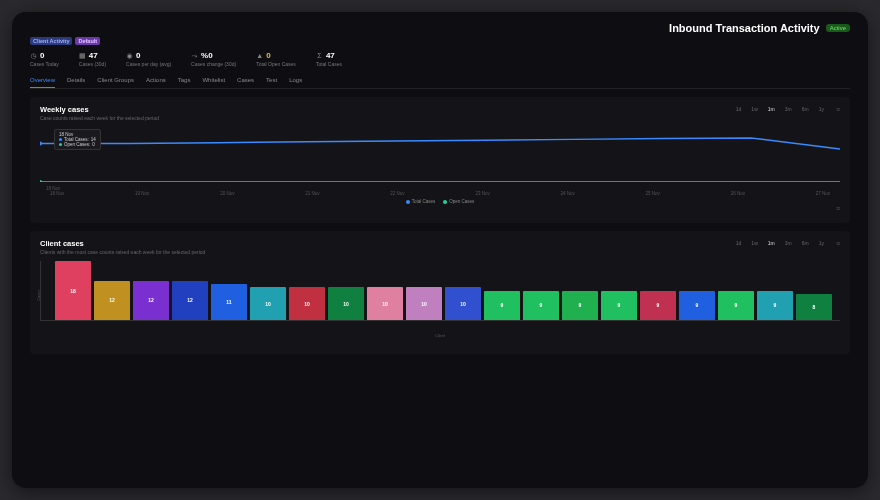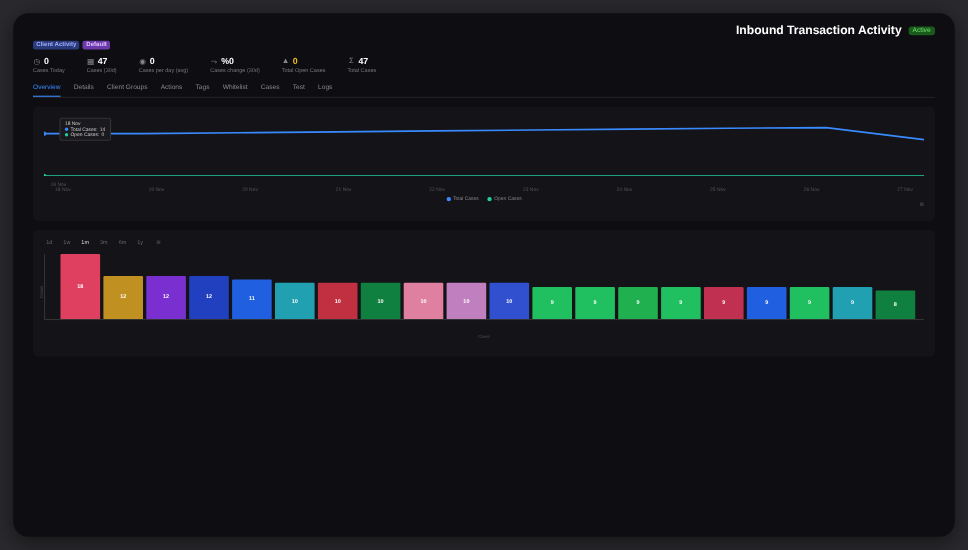--- a/index.html
+++ b/index.html
@@ -129,20 +129,35 @@
       <span class="tab">Client Groups</span>
       <span class="tab">Actions</span>
       <span class="tab">Tags</span>
       <span class="tab">Whitelist</span>
       <span class="tab">Cases</span>
       <span class="tab">Test</span>
       <span class="tab">Logs</span>
     </div>
 
   <div class="card">
+    <div class="card-header">
+      <div>
+        <div class="card-title">Weekly cases</div>
+        <div class="card-sub">Case counts raised each week for the selected period</div>
+      </div>
+      <div class="time-filters" id="tf-weekly">
+          <span class="tf">1d</span>
+          <span class="tf">1w</span>
+          <span class="tf active">1m</span>
+          <span class="tf">3m</span>
+          <span class="tf">6m</span>
+          <span class="tf">1y</span>
+          <span class="menu-icon">≡</span>
+        </div>
+    </div>
     <div class="line-chart">
       <div class="tooltip-box">
         <div>18 Nov</div>
         <div class="tooltip-row">
           <span class="tt-dot" style="background:#3a8aff"></span>
           <span>Total Cases:</span>
           <span>14</span>
         </div>
         <div class="tooltip-row">
           <span class="tt-dot" style="background:#20d0a0"></span>
@@ -172,20 +187,24 @@
       <div class="legend-center">
         <span><span class="leg-dot" style="background:#3a8aff"></span><span>Total Cases</span></span>
         <span><span class="leg-dot" style="background:#20d0a0"></span><span>Open Cases</span></span>
       </div>
     </div>
     <div style="text-align:right"><span class="menu-icon">≡</span></div>
   </div>
 
   <div class="card">
     <div class="card-header">
+      <div>
+        <div class="card-title">Client cases</div>
+        <div class="card-sub">Clients with the most case counts raised each week for the selected period</div>
+      </div>
       <div class="time-filters" id="tf-client">
           <span class="tf">1d</span>
           <span class="tf">1w</span>
           <span class="tf active">1m</span>
           <span class="tf">3m</span>
           <span class="tf">6m</span>
           <span class="tf">1y</span>
           <span class="menu-icon">≡</span>
         </div>
     </div>

